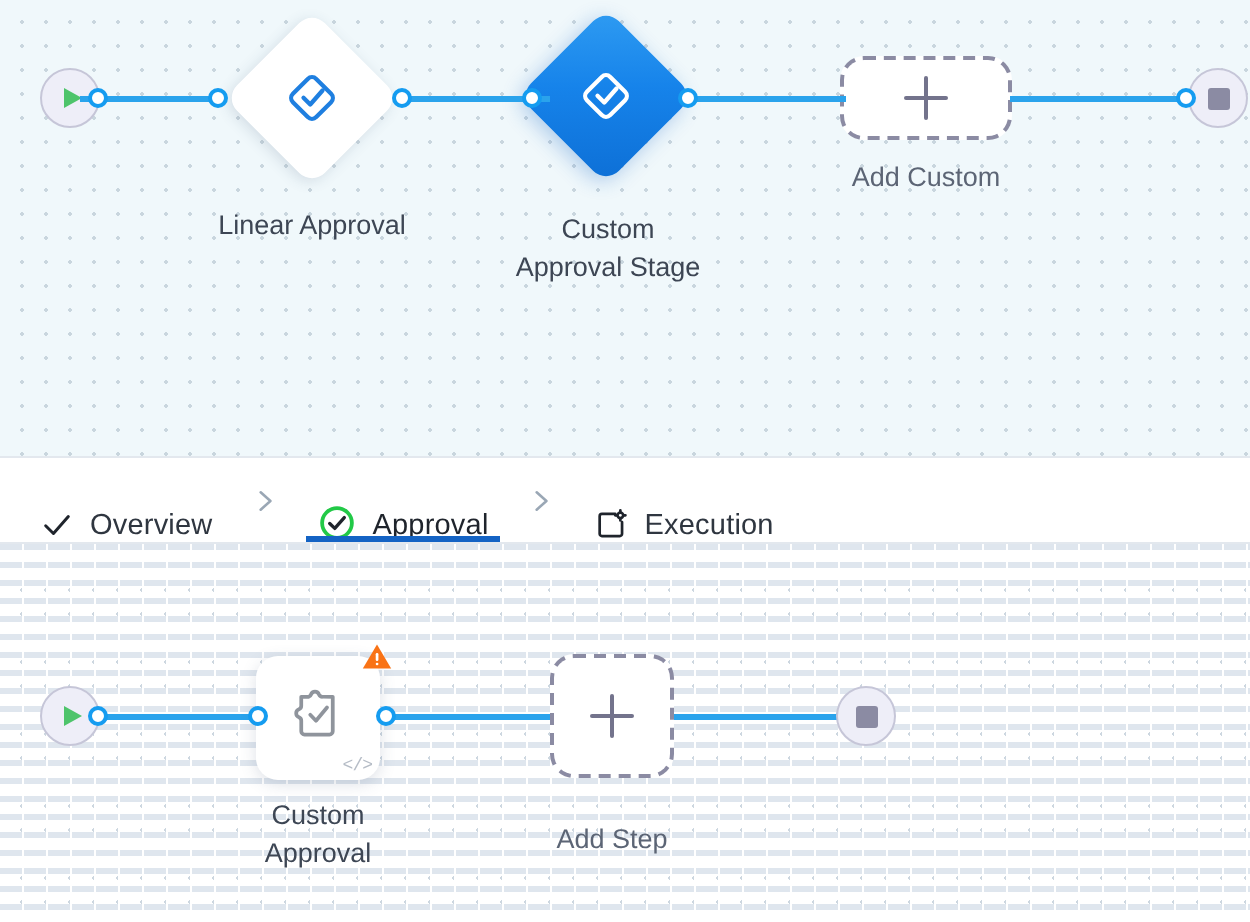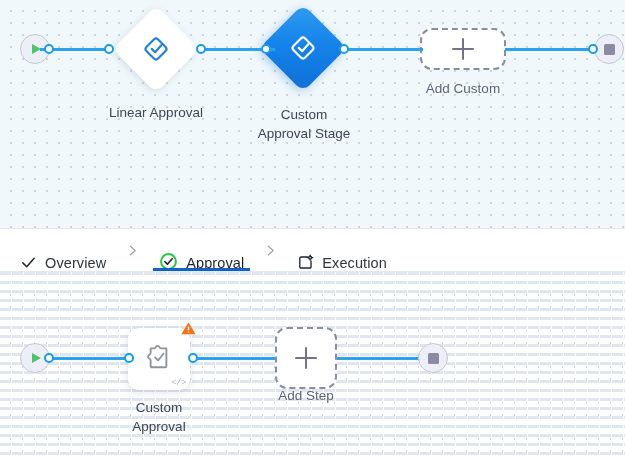--- a/index.html
+++ b/index.html
@@ -345,21 +345,21 @@
       <span class="badge-code">&lt;/&gt;</span>
     </div>
     <div class="port" style="left:124px; top:81px;"></div>
     <div class="port" style="left:188px; top:81px;"></div>
     <div class="node-label" style="left:89px; top:126px; width:140px;">Custom
 Approval</div>
 
     <div class="add-box" style="position:absolute; left:275px; top:55px; width:62px; height:62px; z-index:3;">
       <div class="add-plus"></div>
     </div>
-    <div class="add-label" style="left:256px; top:116px; width:100px;">Add Step</div>
+    <div class="add-label" style="left:256px; top:140px; width:100px;">Add Step</div>
 
     <div class="port" style="left:418px; top:81px;"></div>
     <div class="node" style="left:418px; top:71px; z-index:3;">
       <div class="terminal">
         <div class="stop-sq"></div>
       </div>
     </div>
   </div>
 
 </div>

